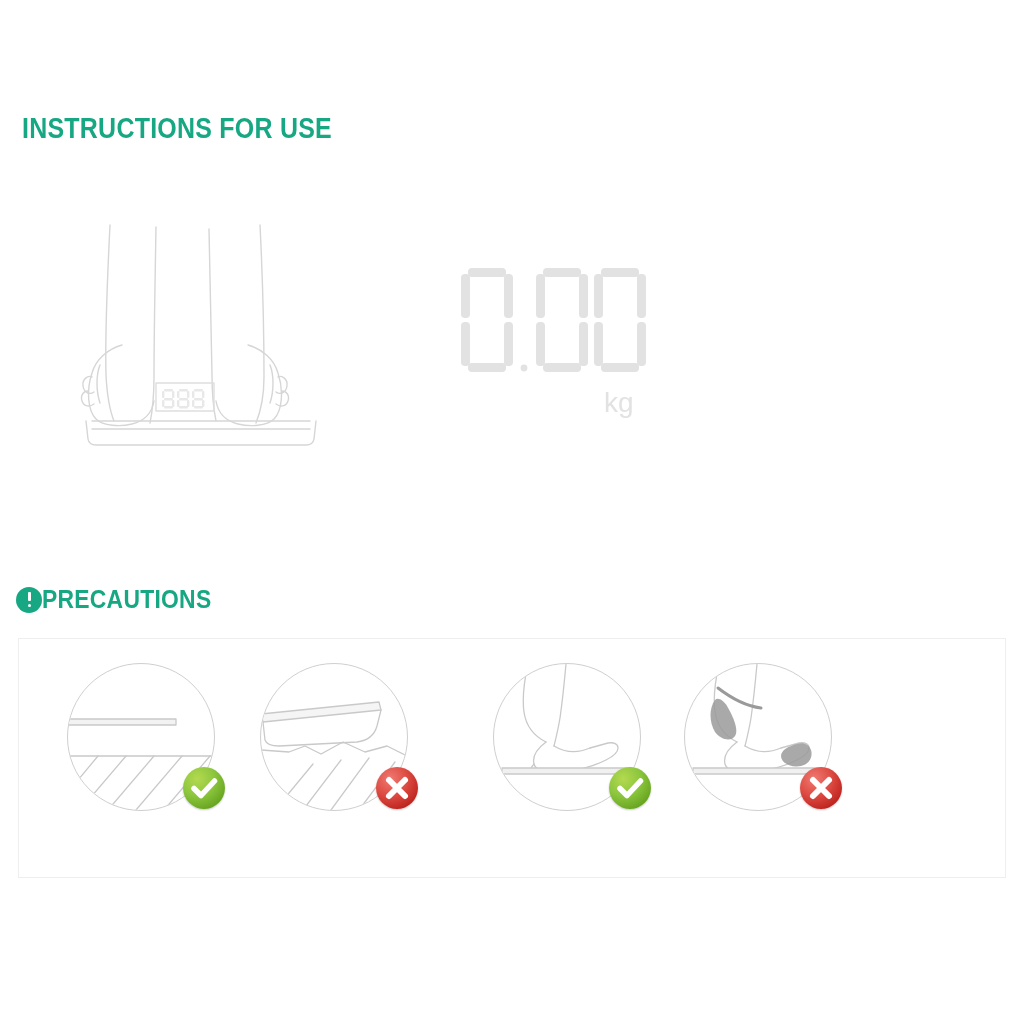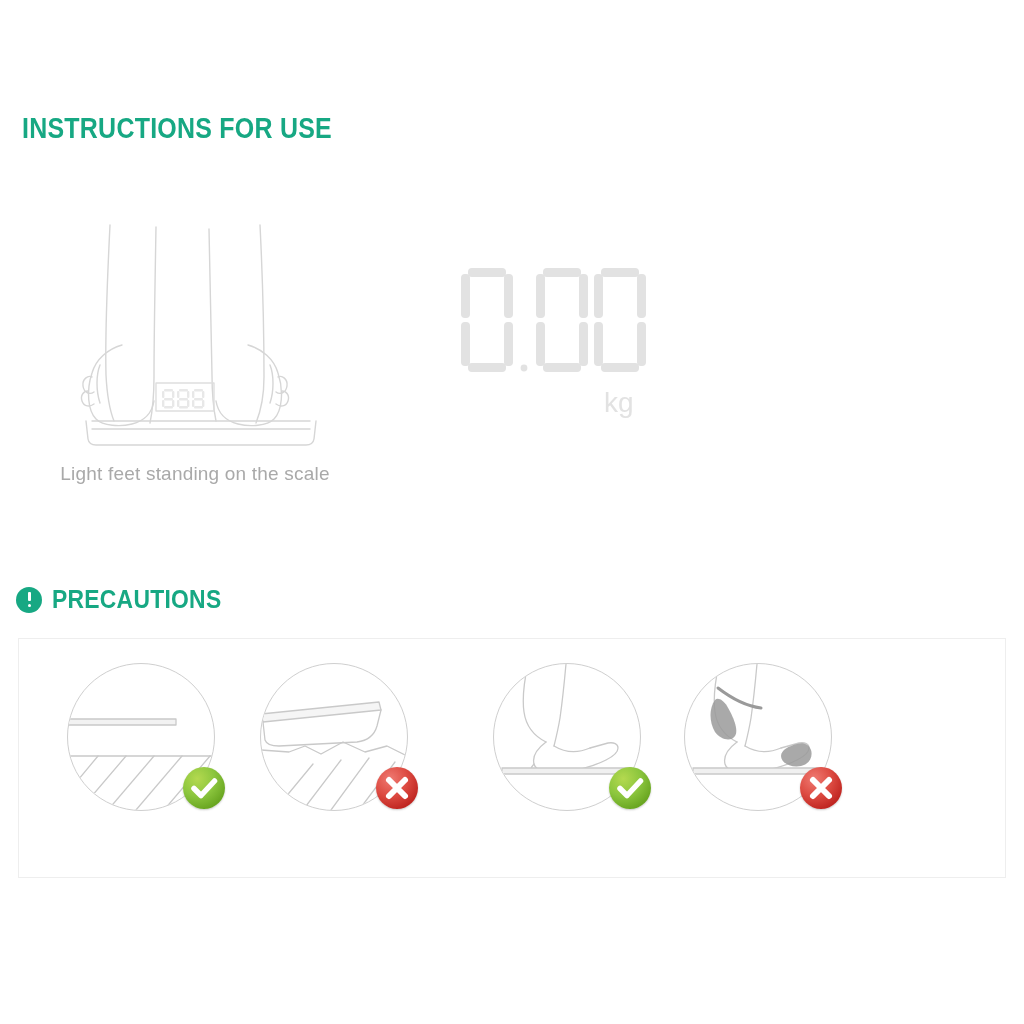--- a/index.html
+++ b/index.html
@@ -68,21 +68,20 @@
   .scale-svg { position: absolute; left: 40px; top: 10px; }
   .lcd-svg   { position: absolute; left: 38px; top: 55px; }
 
   
   .prec-head {
     position: absolute;
     left: 16px;
     top: 584px;
     display: flex;
     align-items: center;
-    gap: 10px;
   }
   .prec-badge {
     width: 26px;
     height: 26px;
     border-radius: 50%;
     background: #17a883;
     position: relative;
     flex: 0 0 auto;
   }
   .prec-badge::before {
@@ -230,21 +229,20 @@
           <rect x="124" y="174" width="9" height="2.4" rx="1"></rect>
           <rect x="122" y="176" width="2.4" height="7" rx="1"></rect>
           <rect x="132" y="176" width="2.4" height="7" rx="1"></rect>
           <rect x="124" y="183" width="9" height="2.4" rx="1"></rect>
           <rect x="122" y="185" width="2.4" height="7" rx="1"></rect>
           <rect x="132" y="185" width="2.4" height="7" rx="1"></rect>
           <rect x="124" y="191" width="9" height="2.4" rx="1"></rect>
         </g>
       </svg>
     </div>
-    <div class="step-caption">Light feet standing on the scale</div>
   </div>
 
   <div class="step" id="step-read">
     <div class="step-art">
       <svg class="lcd-svg" width="210" height="165" viewBox="0 0 210 165" aria-hidden="true">
         <g fill="#e2e2e2">
 
           <rect x="10" y="8" width="38" height="9" rx="4"></rect>
           <rect x="3" y="14" width="9" height="44" rx="4"></rect>
           <rect x="46" y="14" width="9" height="44" rx="4"></rect>

